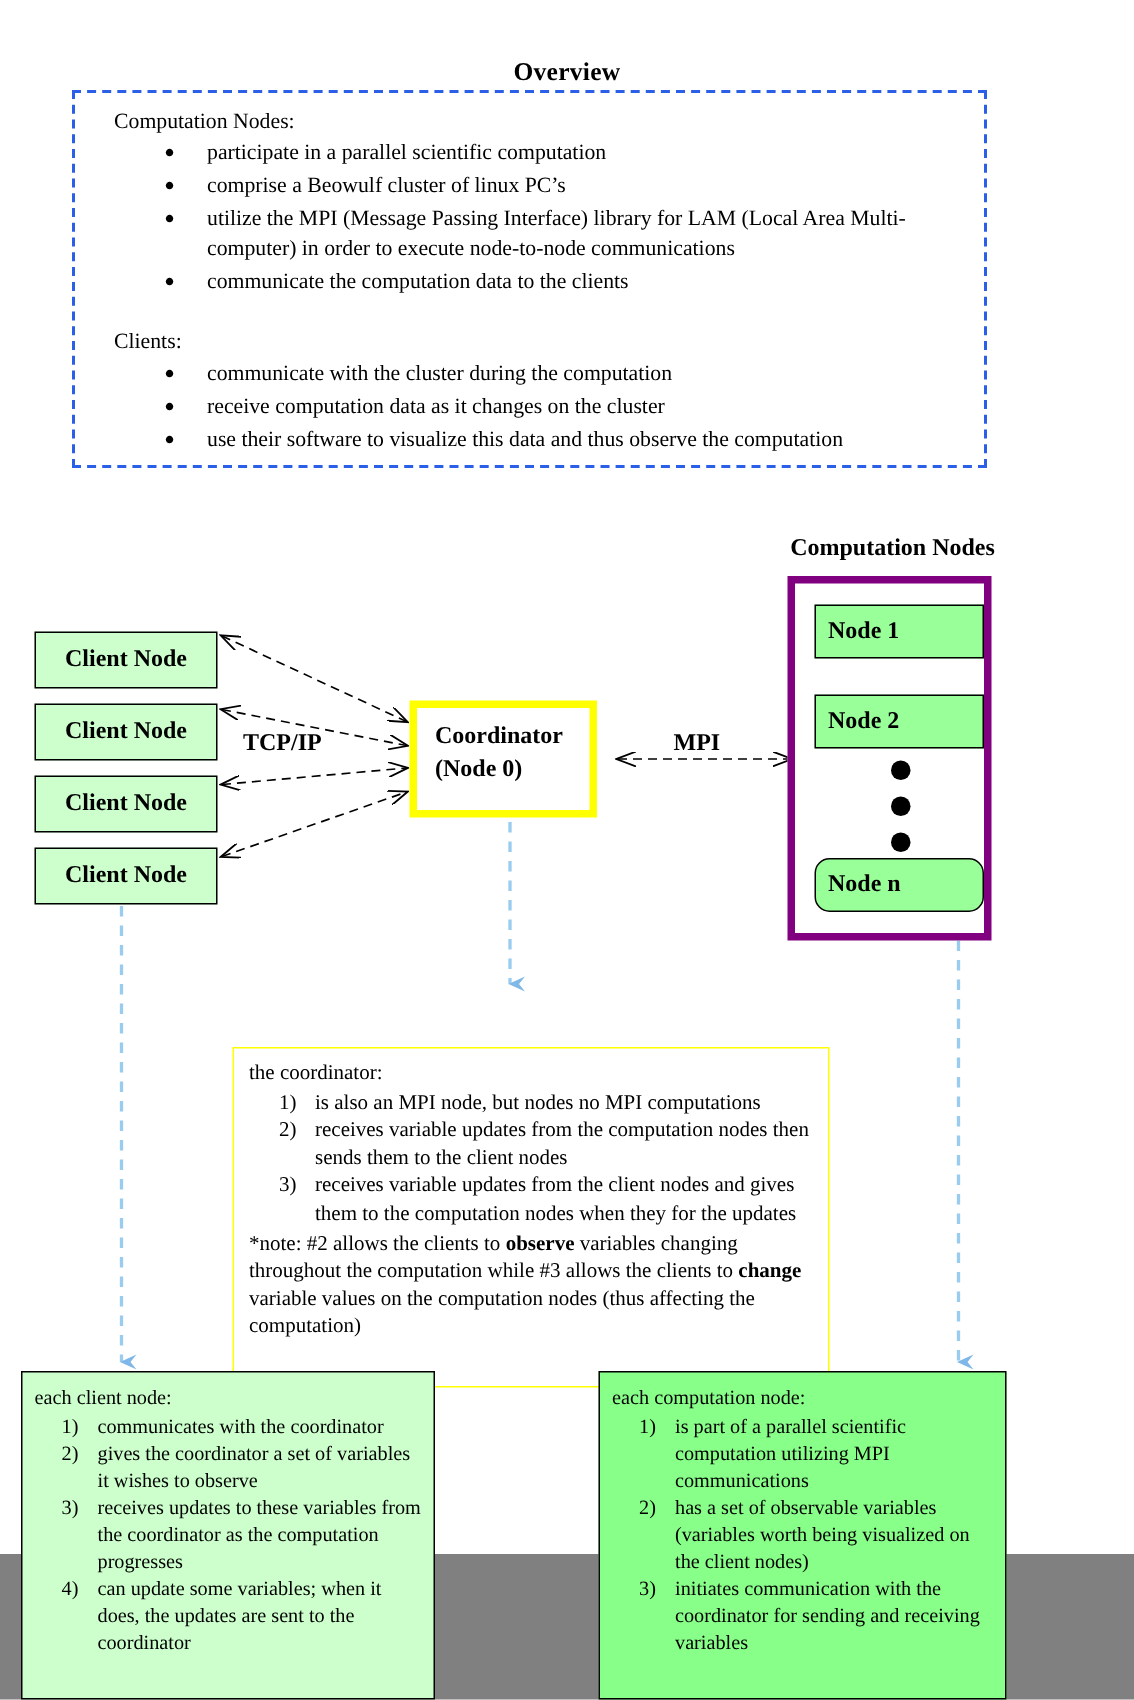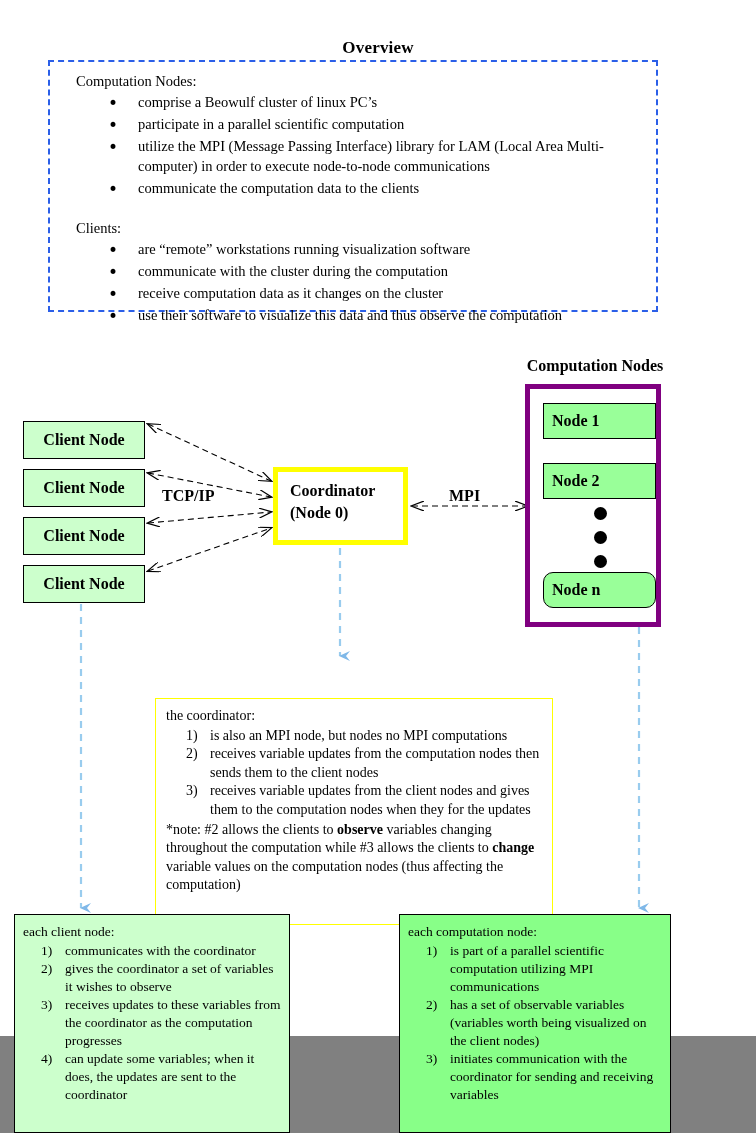--- a/index.html
+++ b/index.html
@@ -99,21 +99,21 @@
   #tcpip-label {
     left: 162px; top: 487px;
     font-size: 16px;
     font-weight: bold;
     z-index: 6;
   }
 
   
   #coordinator-box {
     left: 273px; top: 467px;
-    width: 135px; height: 78px;
+    width: 125px; height: 78px;
     background: #ffffff;
     border: 5px solid #ffff00;
     box-sizing: border-box;
     padding: 8px 0 0 12px;
     font-size: 16px;
     font-weight: bold;
     line-height: 1.38;
     z-index: 4;
   }
 
@@ -239,29 +239,28 @@
 <body>
 
 <div class="abs" id="gray-band"></div>
 
 <div class="abs" id="overview-title">Overview</div>
 
 <div class="abs" id="overview-panel">
   <div id="overview-inner">
     <div class="ov-head">Computation Nodes:</div>
     <ul class="ov-list">
+      <li>participate in a parallel scientific computation</li>
       <li>comprise a Beowulf cluster of linux PC’s</li>
-      <li>participate in a parallel scientific computation</li>
       <li>utilize the MPI (Message Passing Interface) library for LAM (Local Area Multi-computer) in order to execute node-to-node communications</li>
       <li>communicate the computation data to the clients</li>
     </ul>
     <div class="ov-gap"></div>
     <div class="ov-head">Clients:</div>
     <ul class="ov-list">
-      <li>are “remote” workstations running visualization software</li>
       <li>communicate with the cluster during the computation</li>
       <li>receive computation data as it changes on the cluster</li>
       <li>use their software to visualize this data and thus observe the computation</li>
     </ul>
   </div>
 </div>
 
 <svg class="abs" id="connector-layer">
   <defs>
     <marker id="openarrow" markerWidth="14" markerHeight="10" refX="12" refY="5" orient="auto" markerUnits="userSpaceOnUse">

